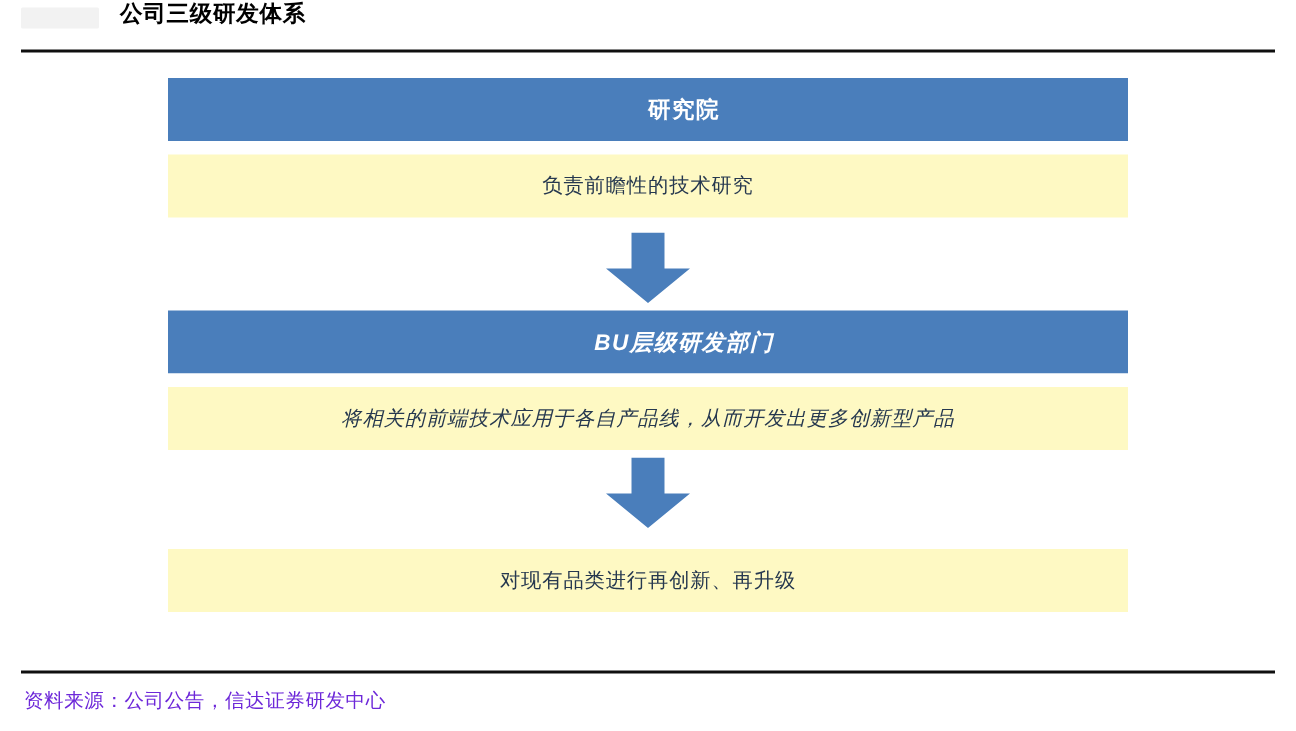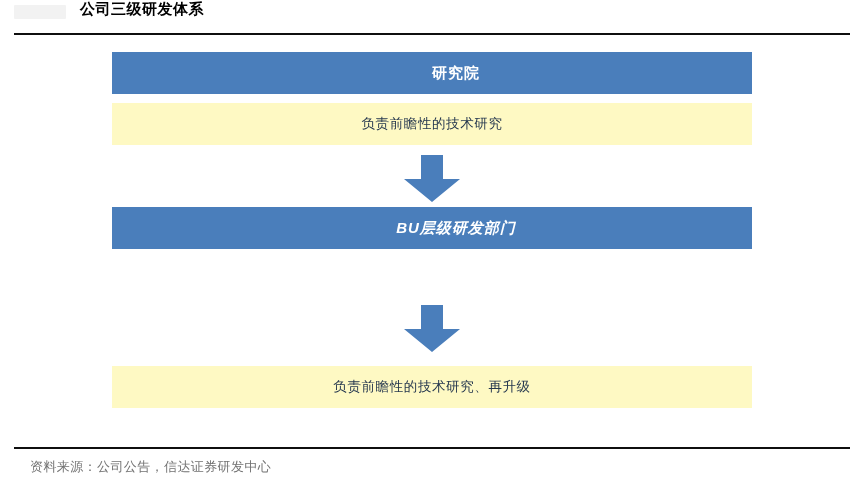--- a/index.html
+++ b/index.html
@@ -117,24 +117,24 @@
   .footer-rule {
     position: absolute;
     left: 14px;
     top: 447px;
     width: 836px;
     height: 2px;
     background: #0f0f0f;
   }
   .footer-text {
     position: absolute;
-    left: 30px;
+    left: 16px;
     top: 458px;
     font-size: 13px;
-    color: #737373;
+    color: #6d28d9;
     letter-spacing: 0.4px;
     white-space: nowrap;
   }
 </style>
 </head>
 <body>
 
 <div class="page">
 
   <div class="header">
@@ -153,31 +153,32 @@
 
     <div class="arrow a1">
       <svg width="60" height="48" viewBox="0 0 60 48" xmlns="http://www.w3.org/2000/svg">
         <polygon points="19,0 41,0 41,24 58,24 30,47 2,24 19,24" fill="#4a7ebb"></polygon>
       </svg>
     </div>
 
     <div class="block-group g2">
       <div class="block-title">BU层级研发部门</div>
       <div class="gap-white"></div>
+      <div class="block-desc">将相关的前端技术应用于各自产品线，从而开发出更多创新型产品</div>
     </div>
 
     <div class="arrow a2">
       <svg width="60" height="48" viewBox="0 0 60 48" xmlns="http://www.w3.org/2000/svg">
         <polygon points="19,0 41,0 41,24 58,24 30,47 2,24 19,24" fill="#4a7ebb"></polygon>
       </svg>
     </div>
 
     <div class="block-group g3">
       <div class="gap-white"></div>
-      <div class="block-desc">负责前瞻性的技术研究、再升级</div>
+      <div class="block-desc">对现有品类进行再创新、再升级</div>
     </div>
 
   </div>
 
   <div class="footer-rule"></div>
   <div class="footer-text">资料来源：公司公告，信达证券研发中心</div>
 
 </div>
 
 </body></html>

